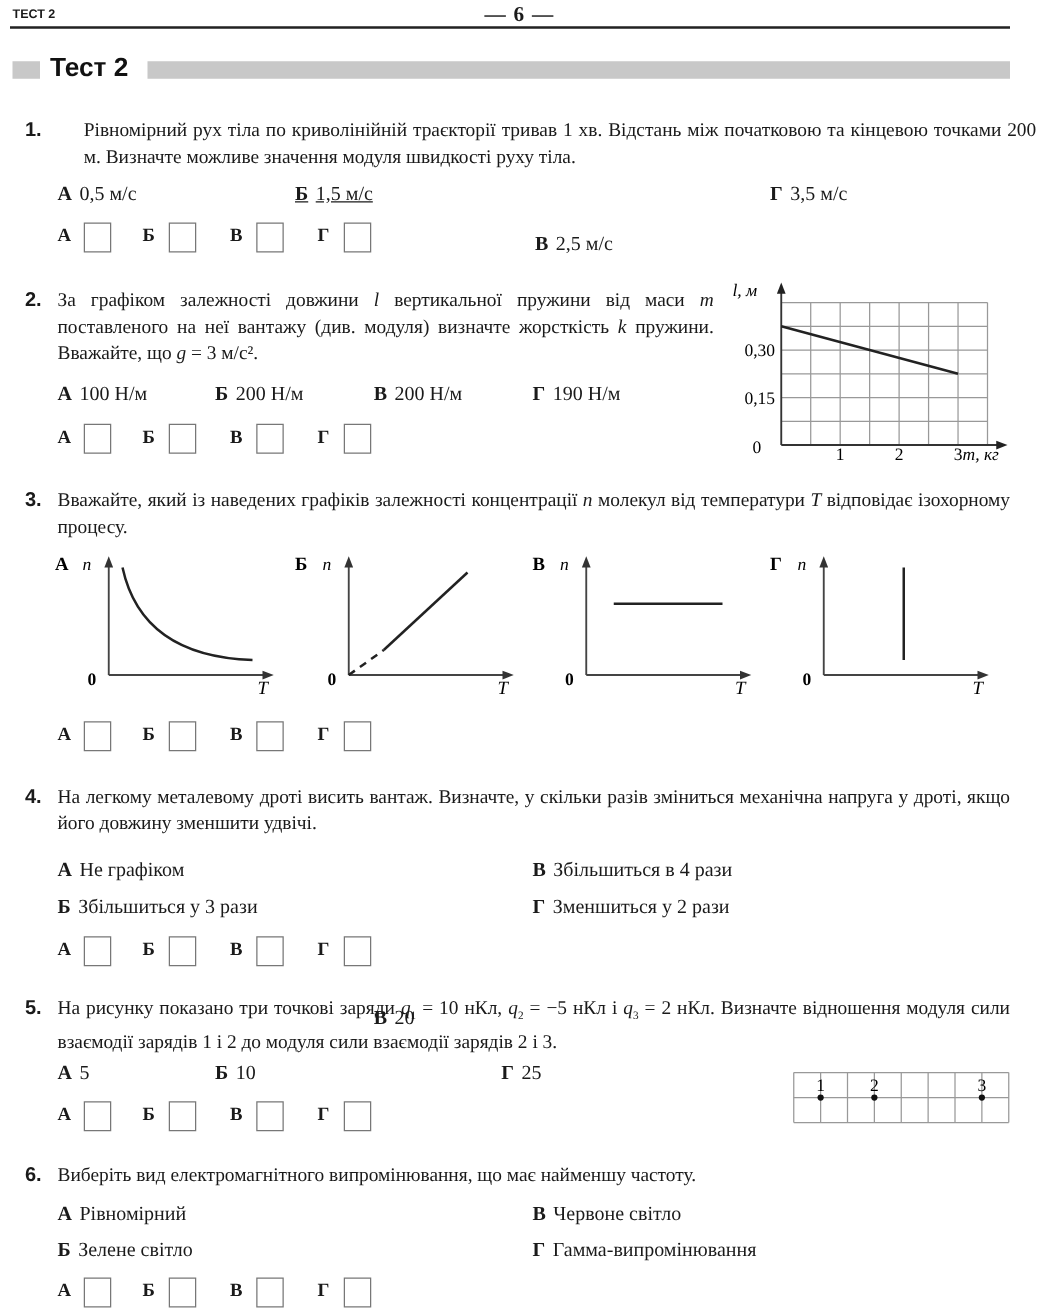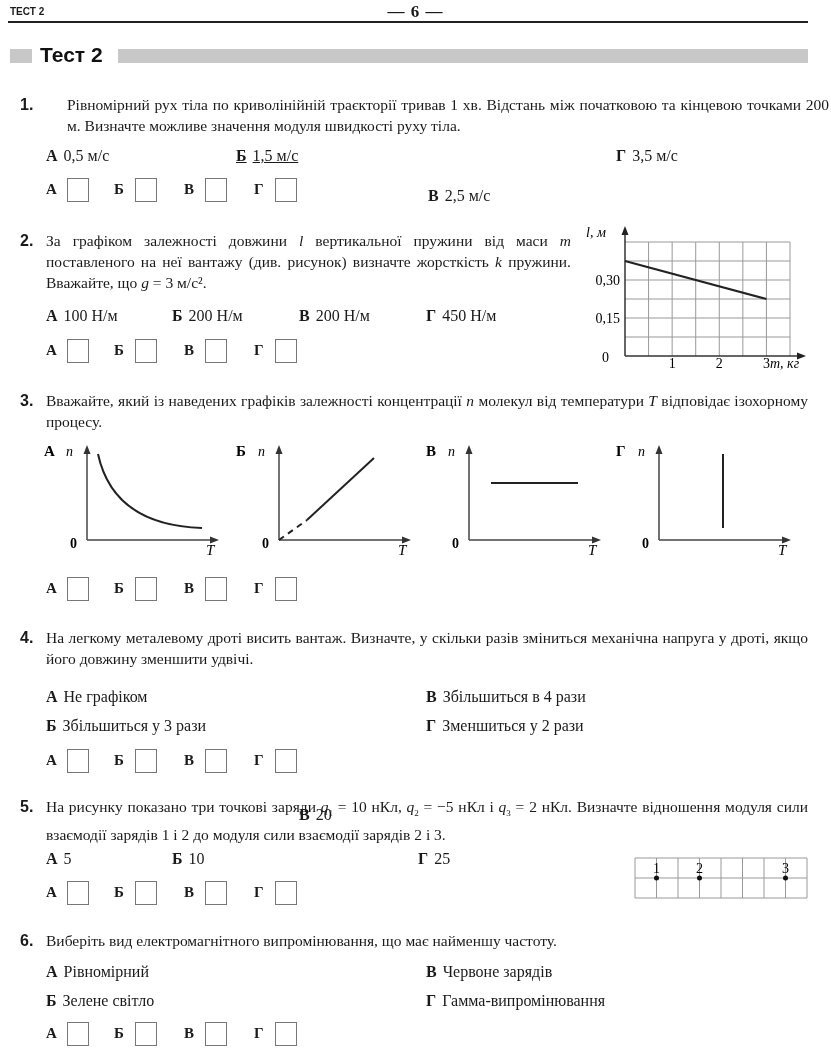--- a/index.html
+++ b/index.html
@@ -65,26 +65,26 @@
       <span class="box"></span>
     </div>
   <div class="ans" style="left:208px">
       <span class="al">Г</span>
       <span class="box"></span>
     </div>
 </div>
 
 <div class="q" style="top:230px; width:540px;">
   <span class="num">2.</span>
-  <div class="text" style="width:525px; font-size:15.5px; line-height:21px;"><span>За графіком залежності довжини </span><i class="v">l</i><span> вертикальної пружини від маси </span><i class="v">m</i><span> поставленого на неї вантажу (див. рисунок) визначте жорсткість </span><i class="v">k</i><span> пружини. Вважайте, що </span><i class="v">g</i><span> = 3  м/с².</span></div>
+  <div class="text" style="width:525px; font-size:15.5px; line-height:21px;"><span>За графіком залежності довжини </span><i class="v">l</i><span> вертикальної пружини від маси </span><i class="v">m</i><span> поставленого на неї вантажу (див. модуля) визначте жорсткість </span><i class="v">k</i><span> пружини. Вважайте, що </span><i class="v">g</i><span> = 3  м/с².</span></div>
 </div>
 <div class="opt" style="left:46px; top:307px;"><span class="lt">А</span><span>100 Н/м</span></div>
 <div class="opt" style="left:172px; top:307px;"><span class="lt">Б</span><span>200 Н/м</span></div>
 <div class="opt" style="left:299px; top:307px;"><span class="lt">В</span><span>200 Н/м</span></div>
-<div class="opt" style="left:426px; top:307px;"><span class="lt">Г</span><span>450 Н/м</span></div>
+<div class="opt" style="left:426px; top:307px;"><span class="lt">Г</span><span>190 Н/м</span></div>
 <div class="answers" style="top:339px;">
   <div class="ans" style="left:0">
       <span class="al">А</span>
       <span class="box"></span>
     </div>
   <div class="ans" style="left:68px">
       <span class="al">Б</span>
       <span class="box"></span>
     </div>
   <div class="ans" style="left:138px">
@@ -229,21 +229,21 @@
     </div>
 </div>
 
 <div class="q" style="top:796px; width:790px;">
   <span class="num">5.</span>
   <div class="text" style="width:762px;"><span>На рисунку показано три точкові заряди </span><i class="v">q</i><sub>1</sub><span> = 10  нКл, </span><i class="v">q</i><sub>2</sub><span> = −5  нКл і </span><i class="v">q</i><sub>3</sub><span> = 2  нКл. Визначте відношення модуля сили взаємодії зарядів 1 і 2 до модуля сили взаємодії зарядів 2 і 3.</span></div>
 </div>
 <div class="opt" style="left:46px; top:850px;"><span class="lt">А</span><span>5</span></div>
 <div class="opt" style="left:172px; top:850px;"><span class="lt">Б</span><span>10</span></div>
 <div class="opt" style="left:299px; top:806px;"><span class="lt">В</span><span>20</span></div>
-<div class="opt" style="left:418px; top:850px;"><span class="lt">Г</span><span>25</span></div>
+<div class="opt" style="left:401px; top:850px;"><span class="lt">Г</span><span>25</span></div>
 <div class="answers" style="top:881px;">
   <div class="ans" style="left:0">
       <span class="al">А</span>
       <span class="box"></span>
     </div>
   <div class="ans" style="left:68px">
       <span class="al">Б</span>
       <span class="box"></span>
     </div>
   <div class="ans" style="left:138px">
@@ -276,21 +276,21 @@
     <circle cx="151.5" cy="22" r="2.5" fill="#111"></circle>
     <text x="151.5" y="17" font-size="14" text-anchor="middle">3</text>
   </svg>
 
 <div class="q" style="top:930px; width:790px;">
   <span class="num">6.</span>
   <div class="text" style="width:762px;">Виберіть вид електромагнітного випромінювання, що має найменшу частоту.</div>
 </div>
 <div class="opt" style="left:46px; top:963px;"><span class="lt">А</span><span>Рівномірний</span></div>
 <div class="opt" style="left:46px; top:992px;"><span class="lt">Б</span><span>Зелене світло</span></div>
-<div class="opt" style="left:426px; top:963px;"><span class="lt">В</span><span>Червоне зарядів</span></div>
+<div class="opt" style="left:426px; top:963px;"><span class="lt">В</span><span>Червоне світло</span></div>
 <div class="opt" style="left:426px; top:992px;"><span class="lt">Г</span><span>Гамма-випромінювання</span></div>
 <div class="answers" style="top:1022px;">
   <div class="ans" style="left:0">
       <span class="al">А</span>
       <span class="box"></span>
     </div>
   <div class="ans" style="left:68px">
       <span class="al">Б</span>
       <span class="box"></span>
     </div>

